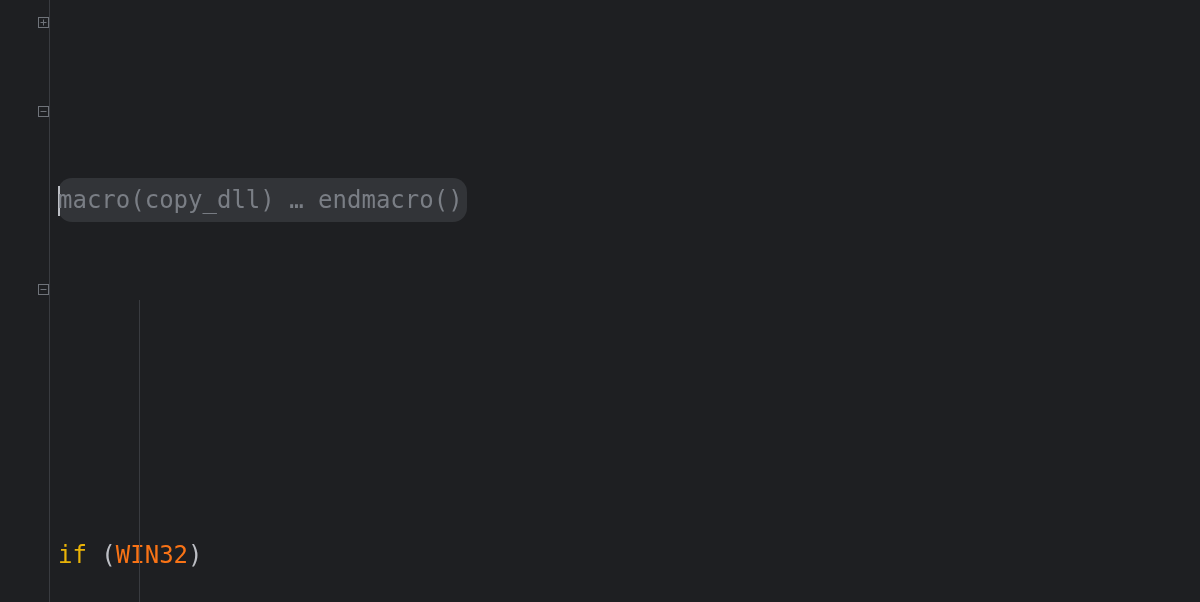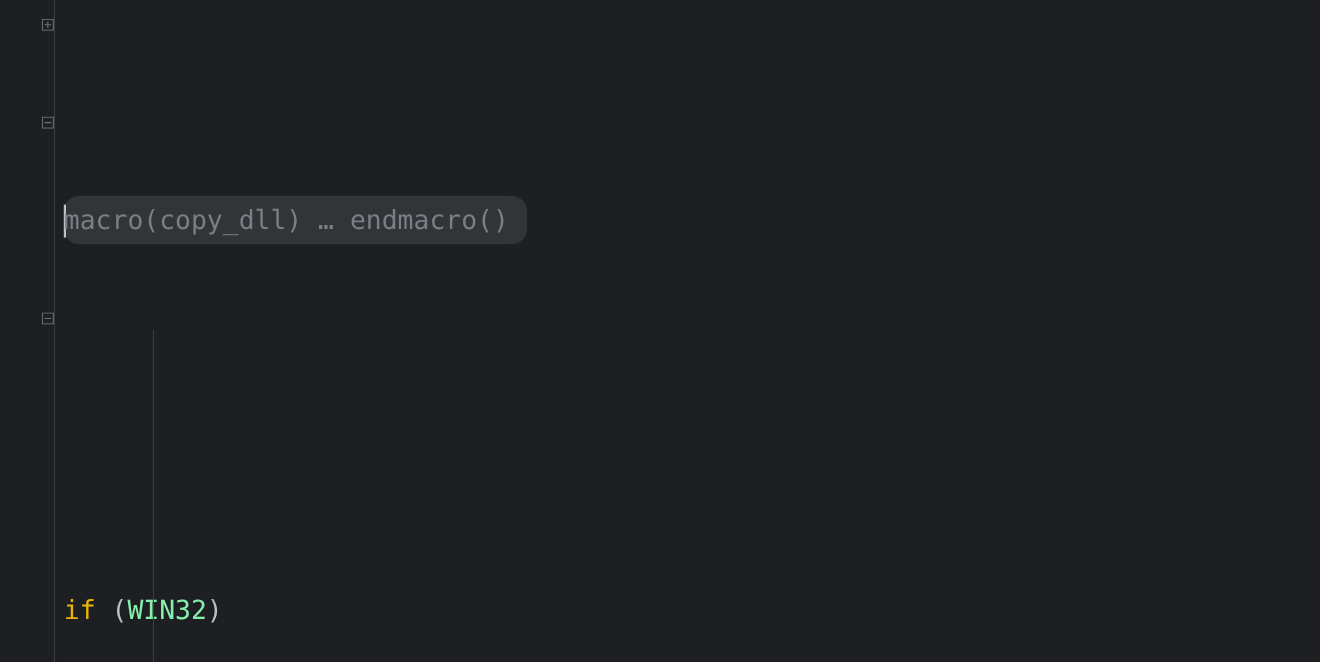--- a/index.html
+++ b/index.html
@@ -54,26 +54,26 @@
     flex: 1;
     padding-left: 6px;
     white-space: pre;
     color: #bcbec4;
     position: relative;
   }
   .line { height: 44.4px; display: flex; align-items: center; }
   .folded-bg {
     background: #323438;
     display: inline-block;
-    padding: 0 16px 0 0;
+    padding: 0 4px 0 0;
     border-radius: 14px;
   }
   .kw { color: #eab308; }
   .paren { color: #bcbec4; }
-  .txt { color: #86efac; }
+  .txt { color: #f97316; }
   .dim { color: #7a7e85; }
   .caret {
     display: inline-block;
     width: 2px;
     height: 30px;
     background: #bcbec4;
     vertical-align: middle;
     margin-right: -2px;
   }
 </style>

